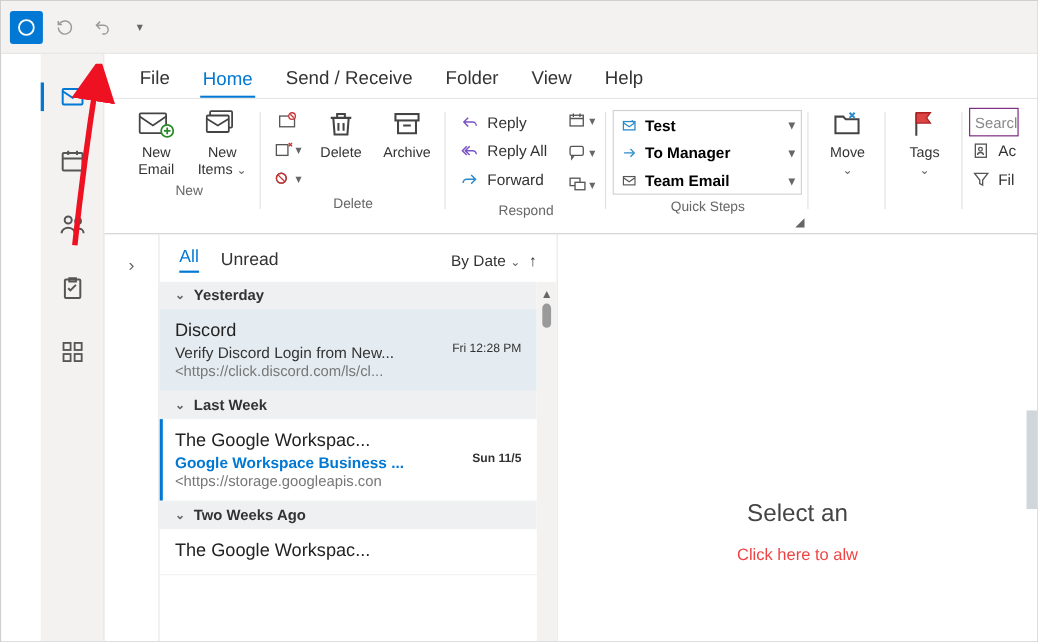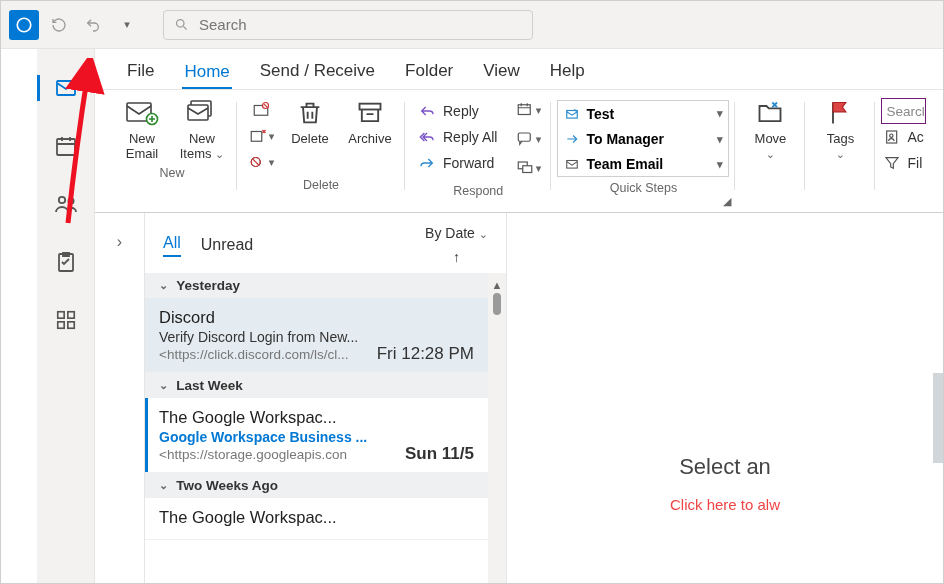--- a/index.html
+++ b/index.html
@@ -41,30 +41,30 @@
   .launcher { position:absolute; right:4px; bottom:4px; font-size:11px; color:#666;}
   
   .arrow-annot { position:absolute; left:58px; top:58px; width:50px; height:170px; pointer-events:none; z-index:50;}
   
   .workarea { flex:1; display:flex; }
   .navcol { width:50px; border-right:1px solid #e5e5e5; display:flex; justify-content:center; padding-top:20px;}
   .maillist { width:362px; border-right:1px solid #e5e5e5; display:flex; flex-direction:column;}
   .ml-head { display:flex; align-items:center; padding:12px 18px 8px; gap:20px;}
   .ml-filter { font-size:16px; color:#333; cursor:pointer;}
   .ml-filter.active { color:#0078d4; border-bottom:2.5px solid #0078d4; padding-bottom:3px;}
-  .ml-sort { margin-left:auto; font-size:14px; color:#333; display:flex; align-items:center; gap:8px;flex-direction:column;}
+  .ml-sort { margin-left:auto; font-size:14px; color:#333; display:flex; align-items:center; gap:8px;}
   .grp-header { background:#eef0f1; padding:5px 10px 5px 14px; font-size:13.5px; font-weight:600; color:#333; display:flex; align-items:center; gap:8px;}
   .mail-item { padding:10px 14px 10px 14px; border-bottom:1px solid #f0f0f0; position:relative;}
   .mail-item.selected { background:#e5ecf1;}
   .mail-item.unread::before { content:""; position:absolute; left:0; top:0; bottom:0; width:3px; background:#0078d4;}
   .mail-from { font-size:16.5px; color:#222; margin-bottom:2px;}
   .mail-subj { font-size:14px; color:#333; }
   .mail-subj.unread { color:#0078d4; font-weight:600;}
   .mail-prev { font-size:13.5px; color:#777; margin-top:2px;}
-  .mail-time { position:absolute; right:14px; top:46px; font-size:17px; color:#333;}
+  .mail-time { position:absolute; right:14px; top:30px; font-size:11px; color:#333;}
   .mail-item.unread .mail-time { font-weight:600;}
   .scrollcol { width:18px; background:#f3f2f1; display:flex; flex-direction:column; align-items:center; padding-top:6px; gap:0;}
   .scroll-up { color:#666; font-size:11px;}
   .scroll-thumb { width:8px; height:22px; background:#9a9a9a; border-radius:4px; margin-top:2px;}
   .reading { flex:1; display:flex; flex-direction:column; align-items:center; justify-content:flex-end; padding-bottom:70px; color:#444; position:relative;}
   .reading .empty-title { font-size:22px; color:#444;}
   .reading .empty-link { font-size:15px; color:#ef4444; margin-top:16px; cursor:pointer;}
   .find-row { display:flex; align-items:center; gap:6px; font-size:14px; color:#333; padding:2px 2px; height:26px;}
   .find-row .icn { width:18px; display:flex; justify-content:center;}
   .searchbox2 { border:1px solid #701a75; height:26px; width:45px; padding:0 4px; font-size:13.5px; color:#888; display:flex; align-items:center;}
@@ -87,29 +87,20 @@
   </div>
   <div class="qat-btn">
     <svg width="16" height="16" viewBox="0 0 24 24" fill="none" stroke="#9a9a9a" stroke-width="2">
         <path d="M9 14L4 9l5-5"></path>
         <path d="M4 9h10a6 6 0 0 1 0 12h-2"></path>
       </svg>
   </div>
   <div class="qat-btn">
       <span class="dd">▾</span>
     </div>
-  <div class="searchbox">
-    <span>
-      <svg width="15" height="15" viewBox="0 0 24 24" fill="none" stroke="#9a9a9a" stroke-width="2">
-          <circle cx="10" cy="10" r="6"></circle>
-          <path d="M20 20l-5-5"></path>
-        </svg>
-    </span>
-    <input placeholder="Search" style="">
-  </div>
 </div>
 
 <svg class="arrow-annot" viewBox="0 0 50 170">
   <defs>
       <marker id="ah" markerWidth="8" markerHeight="8" refX="4" refY="4" orient="auto">
         <path d="M0,0 L8,4 L0,8 z" fill="#e12"></path>
       </marker>
     </defs>
   <path d="M10 165 Q 18 90 30 14" stroke="#e12" stroke-width="5" fill="none" marker-end="url(#ah)"></path>
 </svg>

